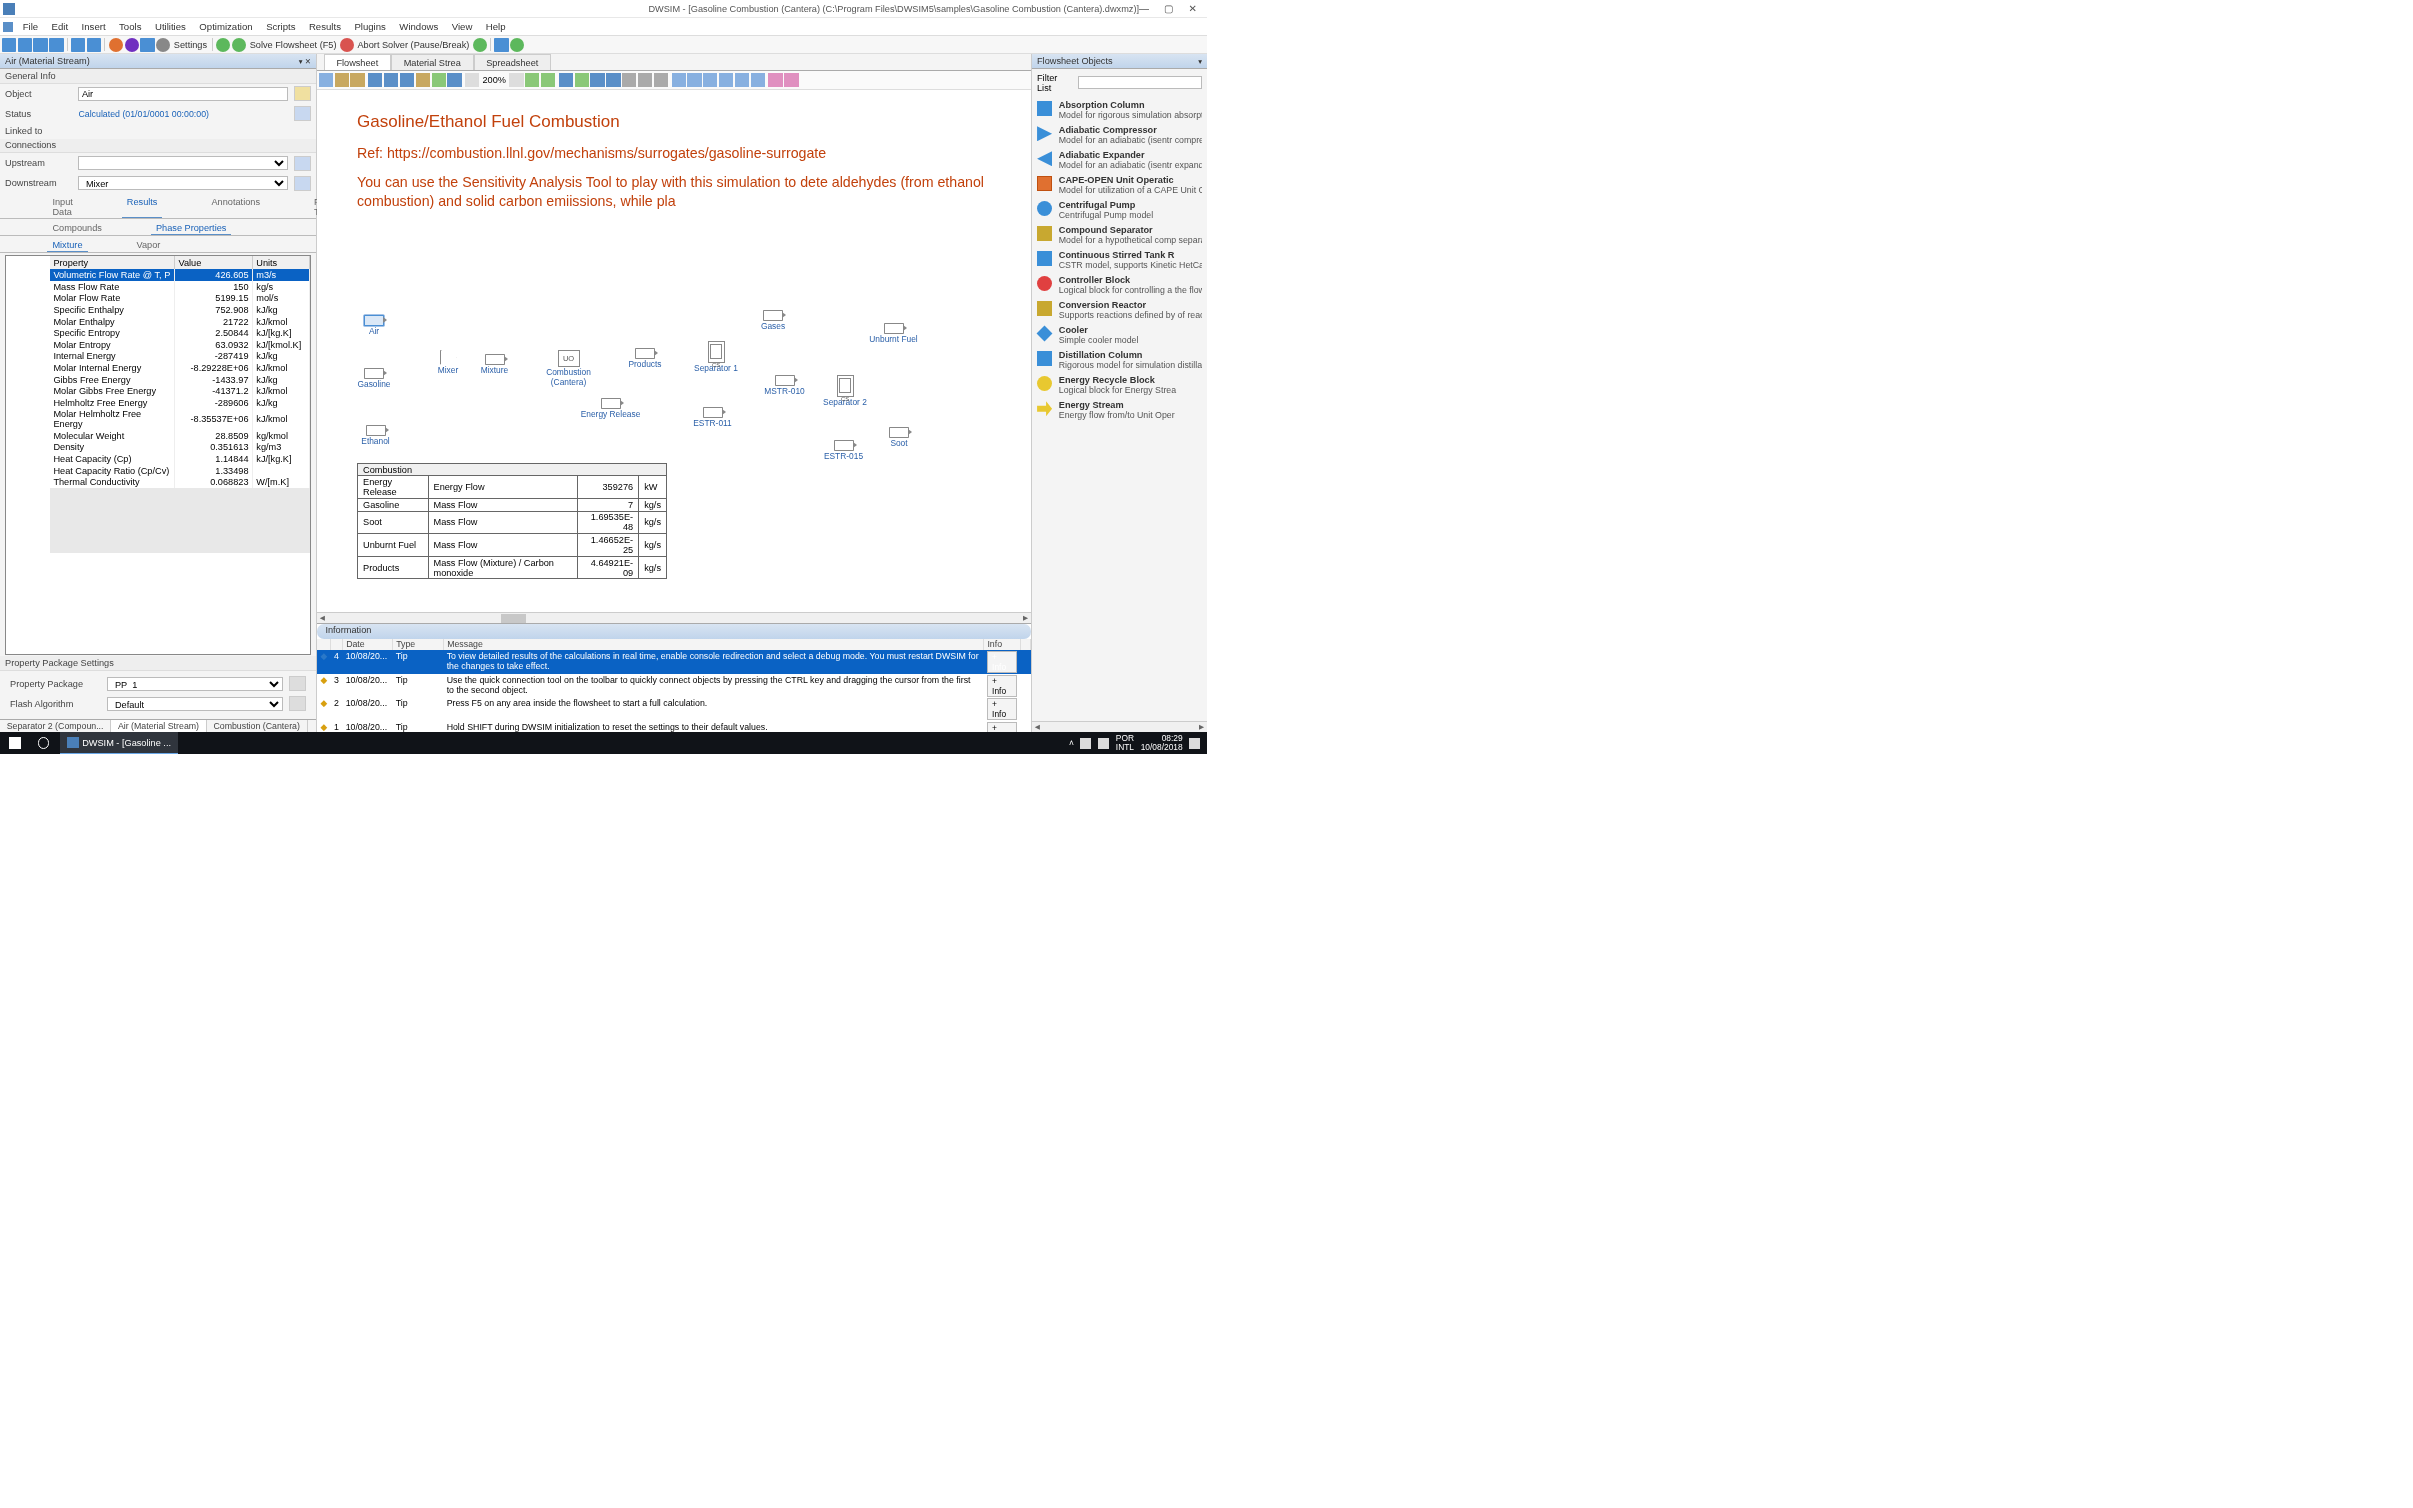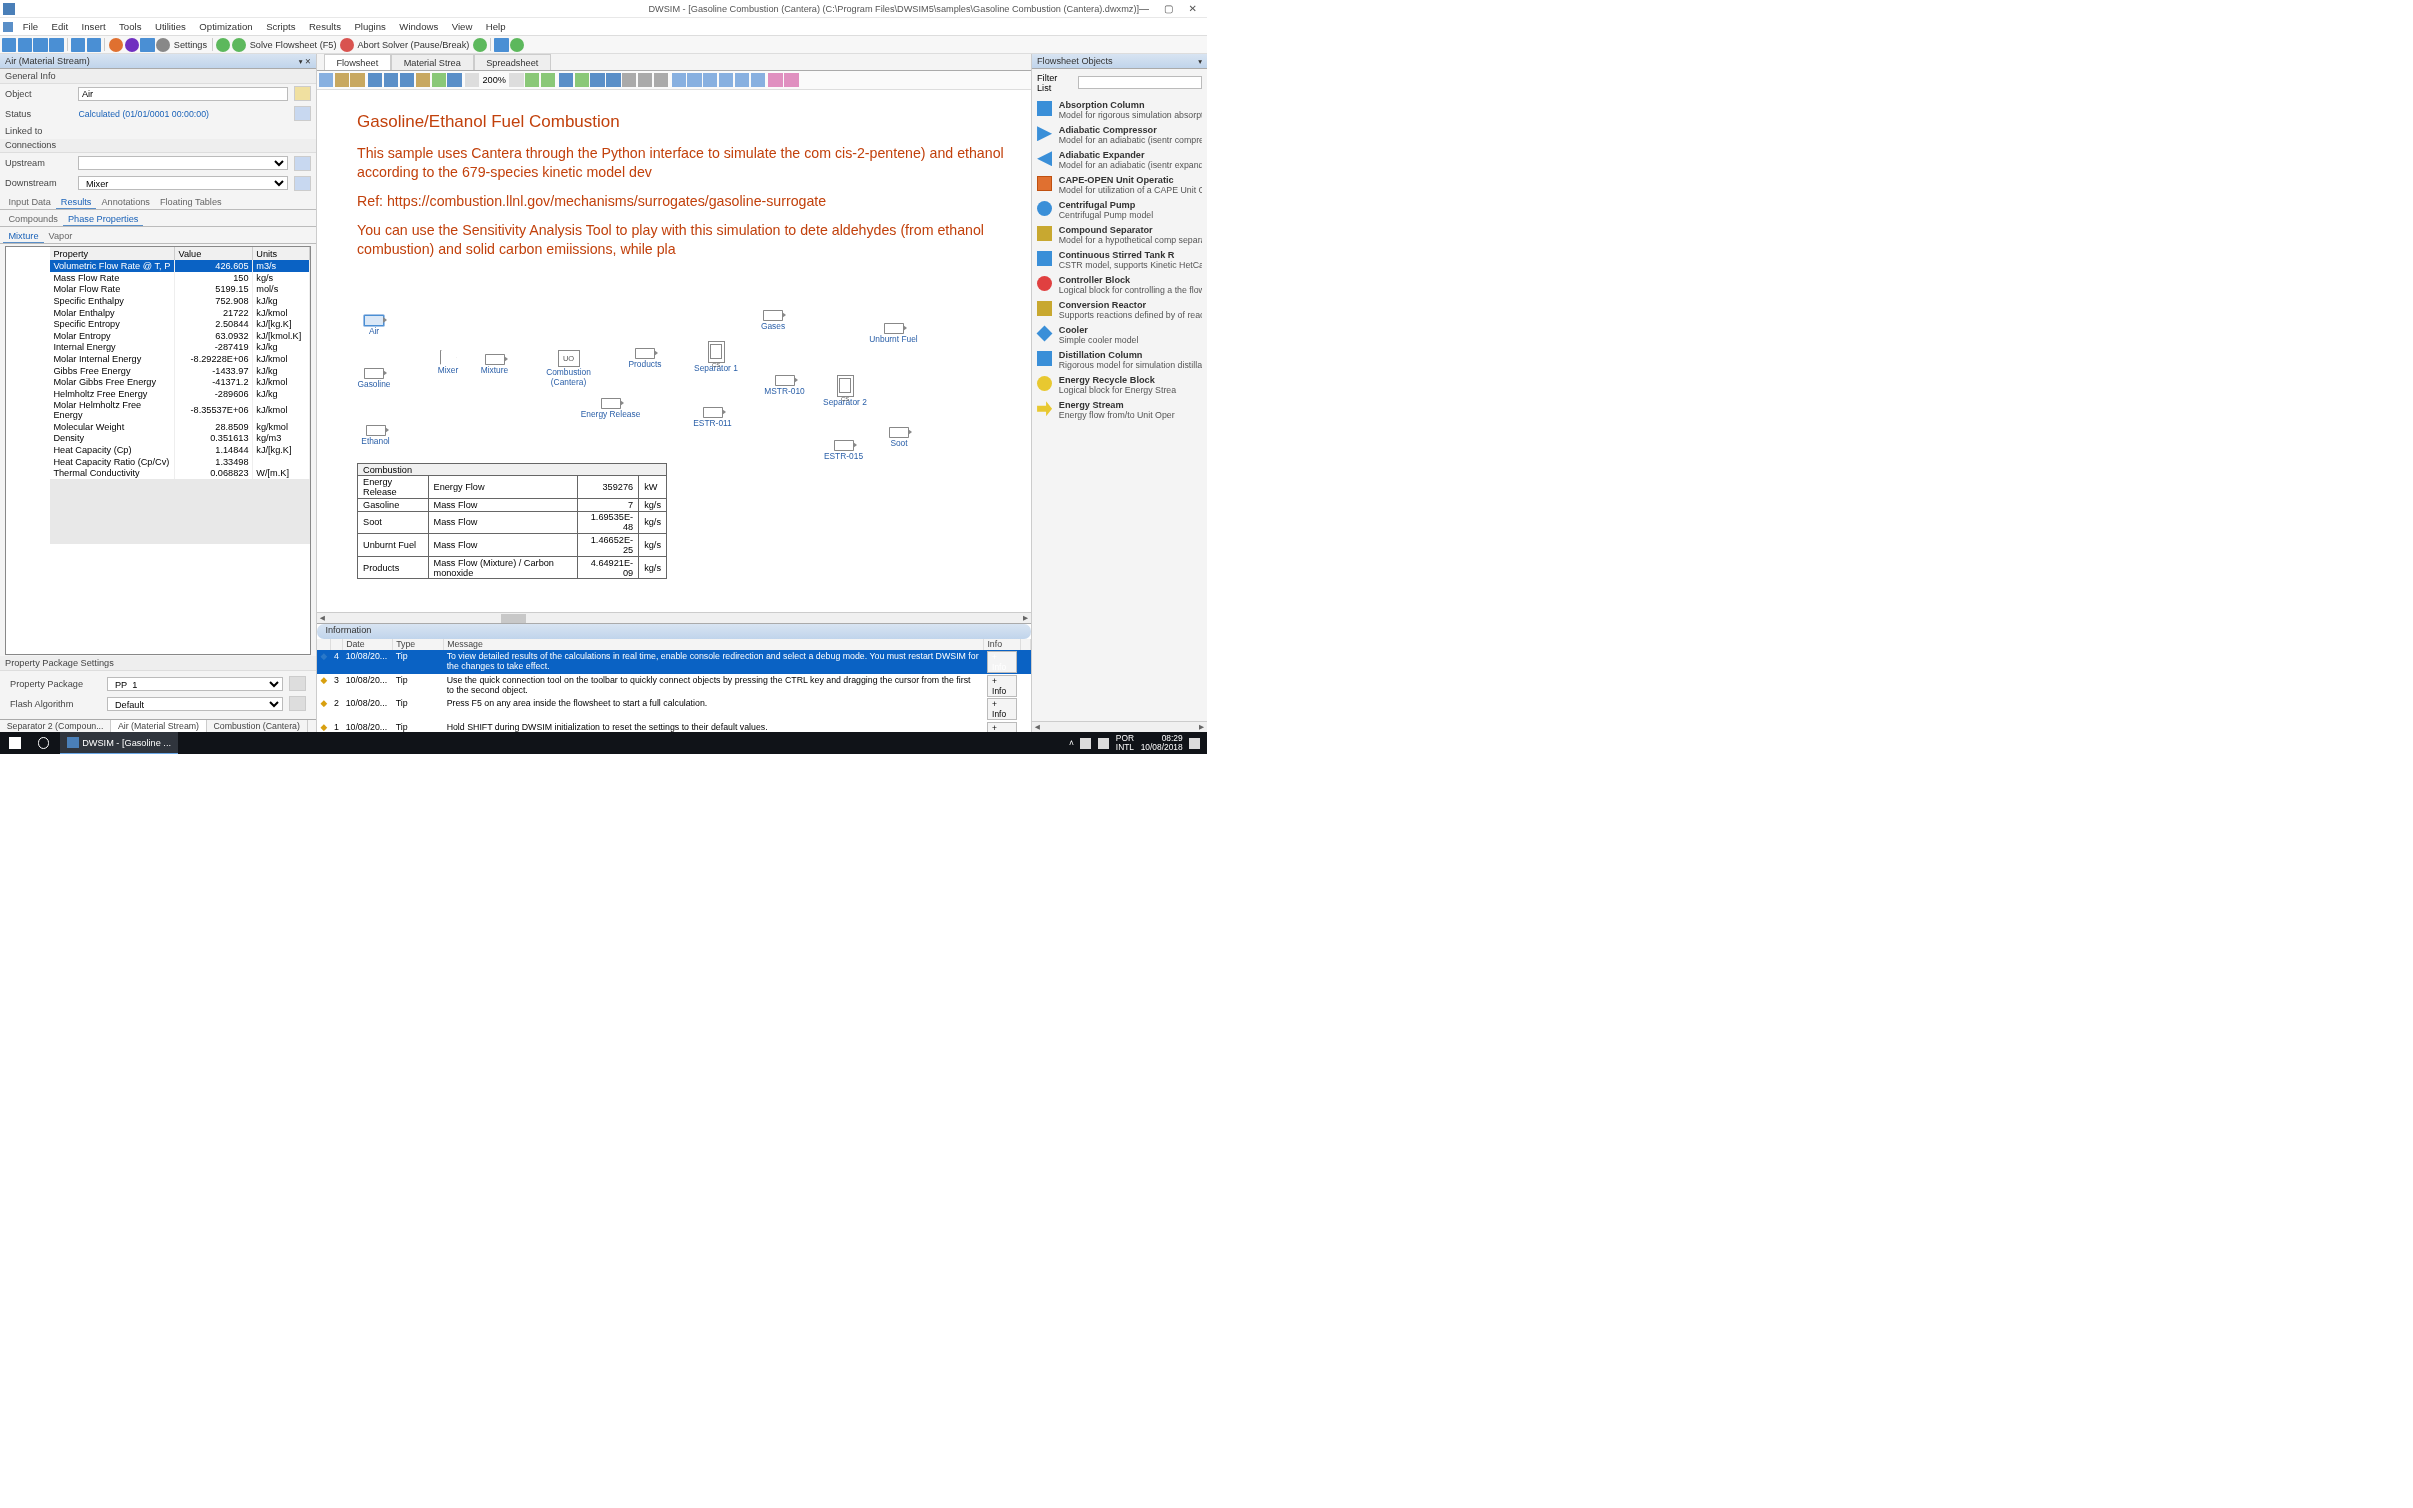--- a/index.html
+++ b/index.html
@@ -41,21 +41,21 @@
     .section-label { background: #eee; font-size: 9.2px; padding: 1.7px 5px; color: #444; border-bottom: 0.8px solid #ddd; }
     .form-row { display: flex; align-items: center; padding: 2.5px 5px; gap: 3.4px; }
     .form-row label { width: 70px; font-size: 9.2px; color: #444; }
     .form-row input, .form-row select { flex: 1; border: 0.8px solid #bbb; padding: 0.8px 2.5px; font-size: 9.2px; background: #fff; height: 14.2px; }
     .form-row .status-link { color: #1a62b8; font-size: 8.8px; }
     .form-row .side-btn { width: 17px; height: 15px; background: #f0e0a0; border: 0.8px solid #ccc; margin-left: 2.5px; }
     .form-row .side-btn.blue { background: #c8d8f0; }
 
     
     .subtabs { display: flex; padding: 1.7px 3.4px 0; font-size: 9.2px; border-bottom: 0.8px solid #bbb; background: #f4f4f4; }
-    .subtabs .st { padding: 1.7px 5px; color: #666; }
+    .subtabs .st { padding: 1.7px 5px; color: #666; margin-left: 44px; }
     .subtabs .st.active { color: #1a62b8; border-bottom: 1.7px solid #5a8fc8; }
 
     
     .propgrid { flex: 1; overflow: hidden; margin: 1.7px 5px; border: 0.8px solid #888; background: #fff; padding-left: 44px; }
     .propgrid table { width: 100%; border-collapse: collapse; font-size: 9.2px; }
     .propgrid th { background: #f0f0f0; padding: 1.7px 3.4px; text-align: left; border-right: 0.8px solid #ccc; font-weight: normal; }
     .propgrid td { padding: 0.8px 3.4px; border-right: 0.8px solid #eee; }
     .propgrid tr.sel td { background: #0a62c4; color: #fff; }
     .propgrid td.val { text-align: right; }
     .gray-spacer { height: 65px; background: #e8e8e8; }
@@ -417,21 +417,20 @@
       <span class="fst" style="background:#88b0e0"></span>
       <span class="sep"></span>
       <span class="fst" style="background:#e090c0"></span>
       <span class="fst" style="background:#e090c0"></span>
     </div>
 
     <div class="canvas-area">
 
       <div class="canvas-text" style="left:40px;top:21px;right:8.4px">
         <div style="font-size:17px;margin-bottom:10px">Gasoline/Ethanol Fuel Combustion</div>
-        <div>This sample uses Cantera through the Python interface to simulate the com cis-2-pentene) and ethanol according to the 679-species kinetic model dev</div>
         <div style="margin-top:10px">Ref: https://combustion.llnl.gov/mechanisms/surrogates/gasoline-surrogate</div>
         <div style="margin-top:10px">You can use the Sensitivity Analysis Tool to play with this simulation to dete aldehydes (from ethanol combustion) and solid carbon emiissions, while pla</div>
       </div>
 
       <div class="flow-obj" style="left:40px;top:225px;width:34px">
         <div class="stream-arrow selected"></div><span>Air</span>
       </div>
       <div class="flow-obj" style="left:37px;top:278px;width:40px">
         <div class="stream-arrow"></div><span>Gasoline</span>
       </div>

